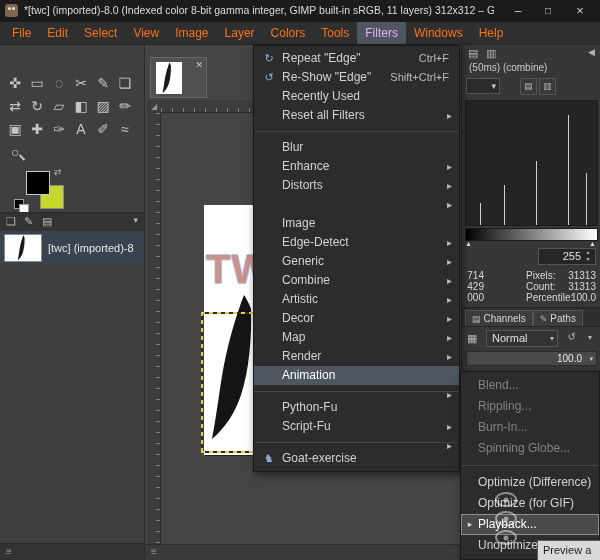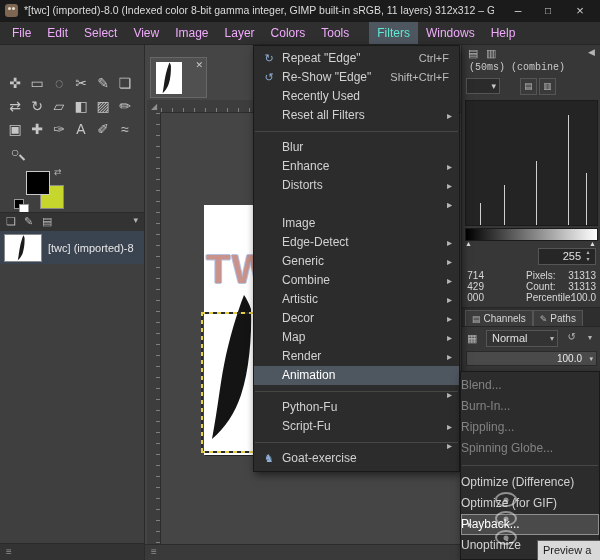--- a/index.html
+++ b/index.html
@@ -9,22 +9,22 @@
   
   .titlebar{position:absolute;left:0;top:0;width:600px;height:22px;background:#1b1b1b;border-bottom:1px solid #101010;}
   .app-icon{position:absolute;left:5px;top:4px;width:13px;height:13px;background:#7d6652;border-radius:3px;}
   .app-icon::after{content:"";position:absolute;left:3px;top:3px;width:3px;height:3px;background:#e8e0d0;border-radius:50%;box-shadow:4px 0 0 #e8e0d0;}
   .win-title{position:absolute;left:24px;top:4px;width:470px;height:14px;font-size:10.5px;color:#dcdcdc;white-space:nowrap;overflow:hidden;}
   .win-btn{position:absolute;top:2px;width:20px;height:18px;text-align:center;line-height:18px;color:#cfcfcf;font-size:12px;cursor:default;}
   .win-min{right:72px;} .win-max{right:42px;font-size:10px;} .win-close{right:10px;font-size:13px;}
 
   
   .menubar{position:absolute;left:0;top:22px;width:600px;height:23px;background:#2f2f2f;border-bottom:1px solid #262626;display:flex;align-items:stretch;padding-left:4px;box-sizing:border-box;}
-  .mb-item{padding:0 8px;line-height:22px;color:#f0abfc;font-size:12px;}
-  .mb-item.active{background:#4e565f;color:#5eead4;margin-left:12px;}
+  .mb-item{padding:0 8px;line-height:22px;color:#f97316;font-size:12px;}
+  .mb-item.active{background:#4e565f;color:#f0abfc;}
 
   
   .left-col{position:absolute;left:0;top:45px;width:145px;height:515px;background:#3f3f3f;border-right:1px solid #2b2b2b;box-sizing:border-box;}
   .tools{position:absolute;left:4px;top:26px;width:138px;display:flex;flex-wrap:wrap;}
   .tool{width:22px;height:23px;display:flex;align-items:center;justify-content:center;color:#c6c6c6;font-size:14px;position:relative;}
   .tool .glyph{pointer-events:none;}
   .tool.zoom .glyph::after{content:"";position:absolute;width:2px;height:7px;background:#c6c6c6;transform:rotate(-45deg);bottom:2px;right:3px;}
   .swatches{position:absolute;left:14px;top:122px;width:60px;height:52px;}
   .fg-swatch{position:absolute;left:12px;top:4px;width:22px;height:22px;background:#000000;border:1px solid #c9c9c9;z-index:2;}
   .bg-swatch{position:absolute;left:26px;top:18px;width:22px;height:22px;background:#c6d62d;border:1px solid #8a8a8a;z-index:1;}
@@ -62,21 +62,21 @@
   .image-text{position:absolute;left:2px;top:42px;font-size:40px;font-weight:bold;letter-spacing:1px;color:#c9928b;
               text-shadow:-1px 0 #b6c4e4,1px 0 #b6c4e4,0 -1px #b6c4e4,0 1px #b6c4e4;line-height:44px;}
   .wing{position:absolute;left:6px;top:88px;}
   .ants{position:absolute;background:repeating-linear-gradient(90deg,#e3cf45 0 4px,#2b2b2b 4px 8px);height:2px;}
   .ants.v{background:repeating-linear-gradient(180deg,#e3cf45 0 4px,#2b2b2b 4px 8px);width:2px;height:auto;}
 
   
   .right-dock{position:absolute;left:461px;top:45px;width:139px;height:515px;background:#373737;border-left:1px solid #2a2a2a;box-sizing:border-box;}
   .rd-icon{position:absolute;font-size:11px;color:#b5b5b5;}
   .rd-top-a{left:6px;top:2px;} .rd-top-b{left:24px;top:2px;} .rd-collapse{right:5px;top:2px;font-size:9px;}
-  .frame-label{position:absolute;left:7px;top:17px;font-size:10px;color:#c9c9c9;white-space:nowrap;font-family:Liberation Mono, monospace;}
+  .frame-label{position:absolute;left:7px;top:17px;font-size:10px;color:#c9c9c9;white-space:nowrap;}
   .chan-select{position:absolute;left:4px;top:33px;width:34px;height:16px;background:#2b2b2b;border:1px solid #555;font-size:9px;color:#c9c9c9;text-align:right;line-height:15px;padding-right:3px;box-sizing:border-box;}
   .hist-btn{position:absolute;top:33px;width:17px;height:17px;background:#3a3a3a;border:1px solid #555;box-sizing:border-box;text-align:center;line-height:15px;font-size:9px;color:#b5b5b5;}
   .hb1{left:58px;} .hb2{left:77px;}
   .histogram{position:absolute;left:3px;top:55px;width:133px;height:126px;background:#242424;border:1px solid #1b1b1b;box-sizing:border-box;overflow:hidden;}
   .spike{position:absolute;bottom:0;width:1px;background:#cfcfcf;}
   .grad-strip{position:absolute;left:3px;top:183px;width:133px;height:13px;background:linear-gradient(90deg,#000,#fff);border:1px solid #1b1b1b;box-sizing:border-box;}
   .grad-marker{position:absolute;top:195px;font-size:7px;color:#dddddd;}
   .gm-left{left:3px;} .gm-right{right:4px;}
   .spinbox{position:absolute;right:4px;top:203px;width:58px;height:17px;background:#262626;border:1px solid #555;box-sizing:border-box;}
   .spin-value{position:absolute;right:14px;top:0;line-height:15px;font-size:11px;color:#e0e0e0;}
@@ -104,21 +104,21 @@
   .filters-menu{left:253px;top:45px;width:207px;}
   .menu-item{position:relative;height:19px;line-height:19px;padding-left:28px;padding-right:10px;color:#d2d2d2;font-size:12px;white-space:nowrap;}
   .menu-item .mi-icon{position:absolute;left:7px;width:16px;text-align:center;font-size:11px;color:#8fb1d8;}
   .menu-item .mi-shortcut{position:absolute;right:10px;color:#bdbdbd;font-size:11px;}
   .menu-item .mi-arrow{position:absolute;right:7px;display:none;color:#b5b5b5;font-size:10px;}
   .menu-item.submenu .mi-arrow{display:block;}
   .menu-item.highlighted{background:#4e565f;color:#ffffff;}
   .menu-item.disabled{color:#828282;}
   .menu-sep{height:1px;background:#464646;margin:6px 1px;}
   .anim-submenu{left:460px;top:371px;width:140px;height:189px;overflow:hidden;z-index:52;}
-  .anim-submenu .menu-item{height:21px;line-height:21px;padding-left:0;}
+  .anim-submenu .menu-item{height:21px;line-height:21px;padding-left:17px;}
   .anim-submenu .menu-item .mi-icon{left:3px;width:12px;color:#d6d6d6;font-size:9px;}
   .anim-submenu .menu-item.selected{background:#4a4a4a;outline:1px solid #8f8f8f;outline-offset:-1px;color:#ffffff;}
 
   
   .eye{position:absolute;width:18px;height:11px;border:2px solid #f5f5f5;border-radius:50%;opacity:.5;z-index:54;pointer-events:none;}
   .eye::after{content:"";position:absolute;left:50%;top:50%;width:5px;height:5px;background:#f5f5f5;border-radius:50%;transform:translate(-50%,-50%);}
   .eye1{left:495px;top:492px;} .eye2{left:495px;top:511px;} .eye3{left:495px;top:530px;}
 
   .tooltip{position:absolute;left:537px;top:540px;width:70px;height:22px;background:#d9d9d9;border:1px solid #5a5a5a;color:#1c1c1c;
            font-size:11px;line-height:19px;padding-left:5px;box-sizing:border-box;z-index:60;white-space:nowrap;overflow:hidden;}
@@ -484,26 +484,26 @@
 
   <div class="menu anim-submenu">
 
   <div class="menu-item disabled">
         <span class="mi-icon"></span>
         <span class="mi-label">Blend...</span>
         
       </div>
       <div class="menu-item disabled">
         <span class="mi-icon"></span>
+        <span class="mi-label">Rippling...</span>
+        
+      </div>
+      <div class="menu-item disabled">
+        <span class="mi-icon"></span>
         <span class="mi-label">Burn-In...</span>
-        
-      </div>
-      <div class="menu-item disabled">
-        <span class="mi-icon"></span>
-        <span class="mi-label">Rippling...</span>
         
       </div>
       <div class="menu-item disabled">
         <span class="mi-icon"></span>
         <span class="mi-label">Spinning Globe...</span>
         
       </div>
       <div class="menu-sep"></div>
       <div class="menu-item">
         <span class="mi-icon"></span>

